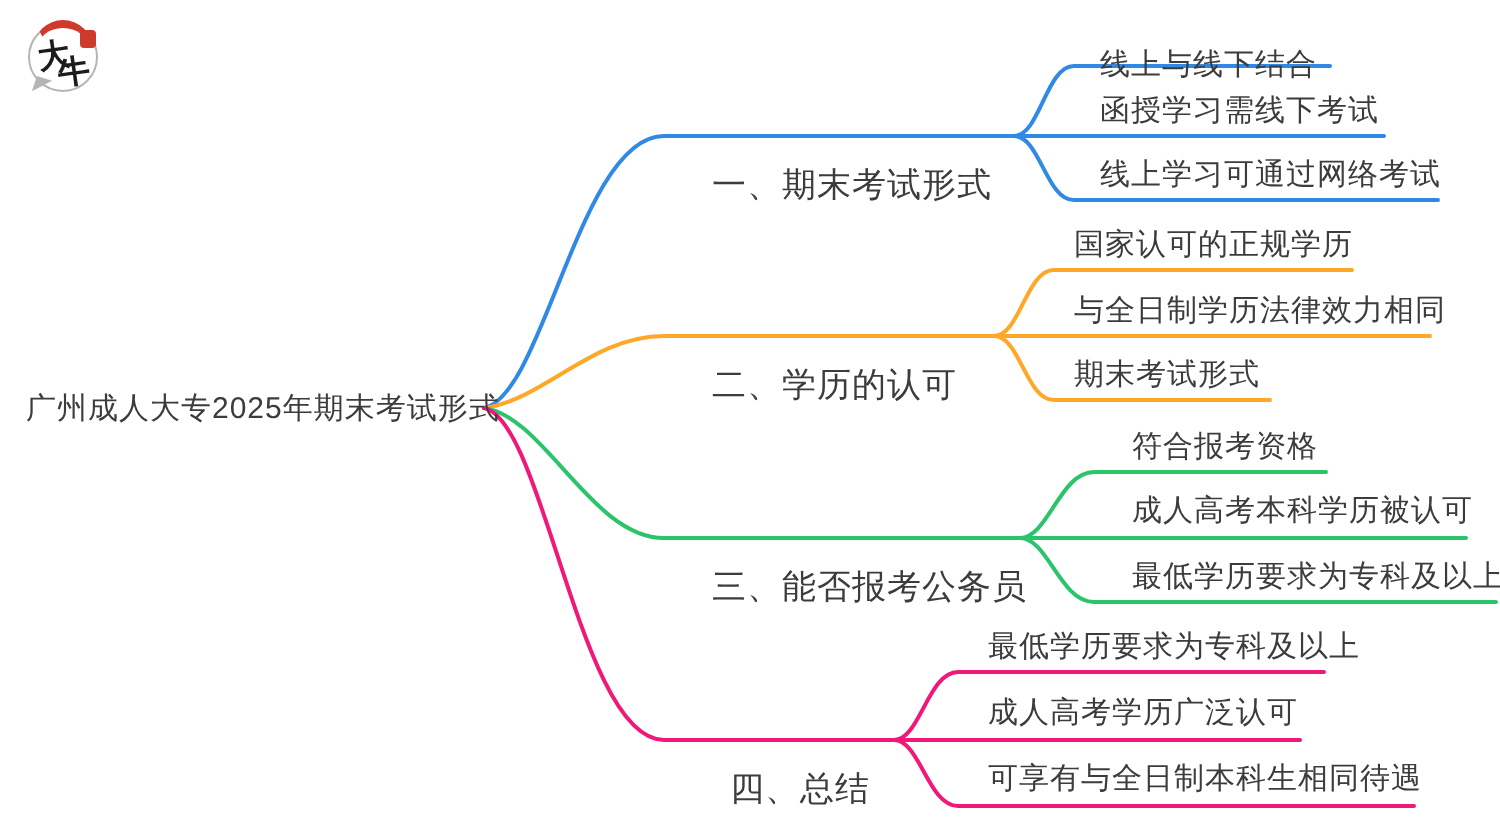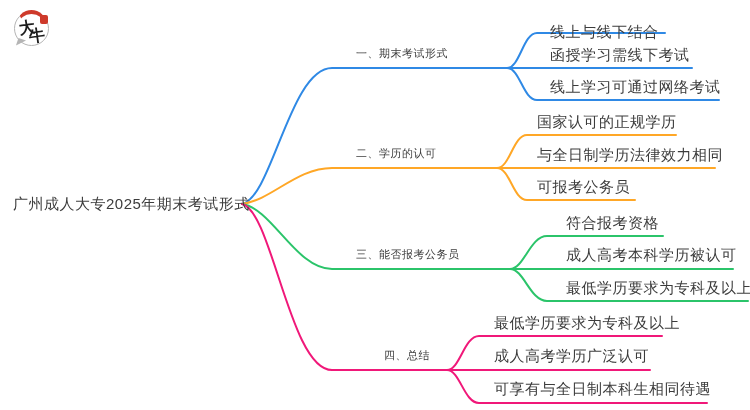--- a/index.html
+++ b/index.html
@@ -6,21 +6,21 @@
   body {
     width:750px; height:410px; position:relative; overflow:hidden;
     background:#ffffff;
     font-family:"Liberation Sans","DejaVu Sans",sans-serif;
   }
   svg.connectors { position:absolute; left:0; top:0; width:750px; height:410px; }
   svg.connectors path { fill:none; stroke-width:2; stroke-linecap:round; }
 
   .node { position:absolute; color:var(--text,#3c3c3c); white-space:nowrap; letter-spacing:.5px; }
   .root-label   { font-size:15px; }
-  .branch-label { font-size:11px; }
+  .branch-label { font-size:17px;margin-top:35px; }
   .child-label  { font-size:15px; }
 
   
   .logo { position:absolute; left:14px; top:9px; width:160px; height:44px; display:flex; align-items:flex-start; cursor:pointer; }
   .logo-icon { position:relative; width:37px; height:37px; margin-top:2px; }
   .logo-circle {
     position:absolute; left:0; top:0; width:35px; height:35px;
     border:1.5px solid #b5b5b5; border-radius:50%; background:#fff; box-sizing:border-box;
   }
   .logo-tail {
@@ -80,29 +80,29 @@
   <div class="logo-text">
     <div class="logo-sep"></div>
   </div>
 </div>
 
 <div class="node root-label" style="left:13px; top:195px;">广州成人大专2025年期末考试形式</div>
 
 <div class="node branch-label" style="left:356px; top:46px;">一、期末考试形式</div>
 <div class="node branch-label" style="left:356px; top:146px;">二、学历的认可</div>
 <div class="node branch-label" style="left:356px; top:247px;">三、能否报考公务员</div>
-<div class="node branch-label" style="left:384px; top:348px;">四、总结</div>
+<div class="node branch-label" style="left:365px; top:348px;">四、总结</div>
 
 <div class="node child-label" style="left:550px; top:11px;margin-top:12px;">线上与线下结合</div>
 <div class="node child-label" style="left:550px; top:46px;">函授学习需线下考试</div>
 <div class="node child-label" style="left:550px; top:78px;">线上学习可通过网络考试</div>
 
 <div class="node child-label" style="left:537px; top:113px;">国家认可的正规学历</div>
 <div class="node child-label" style="left:537px; top:146px;">与全日制学历法律效力相同</div>
-<div class="node child-label" style="left:537px; top:178px;">可报考公务员</div>
+<div class="node child-label" style="left:537px; top:178px;">期末考试形式</div>
 
 <div class="node child-label" style="left:566px; top:214px;">符合报考资格</div>
 <div class="node child-label" style="left:566px; top:246px;">成人高考本科学历被认可</div>
 <div class="node child-label" style="left:566px; top:279px;">最低学历要求为专科及以上</div>
 
 <div class="node child-label" style="left:494px; top:314px;">最低学历要求为专科及以上</div>
 <div class="node child-label" style="left:494px; top:347px;">成人高考学历广泛认可</div>
 <div class="node child-label" style="left:494px; top:380px;font-family:Liberation Serif, serif;">可享有与全日制本科生相同待遇</div>
 
 </body></html>

